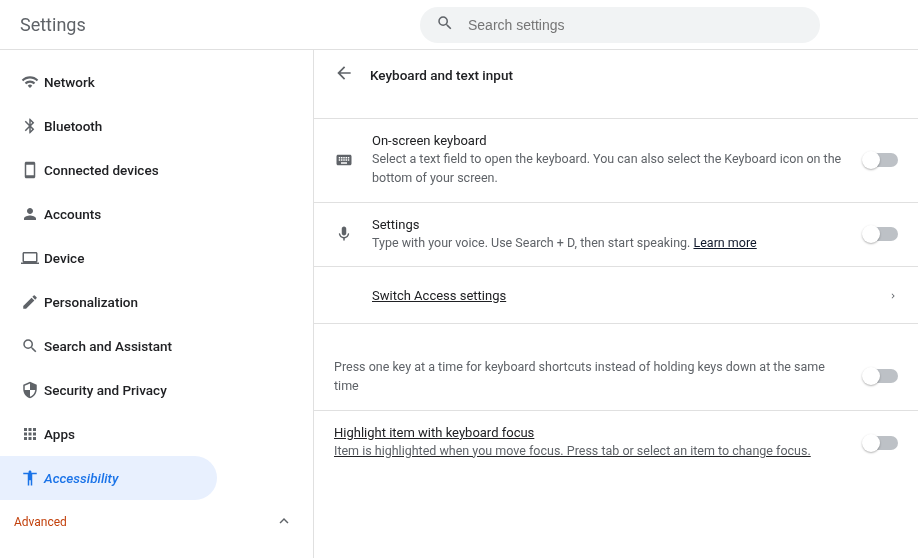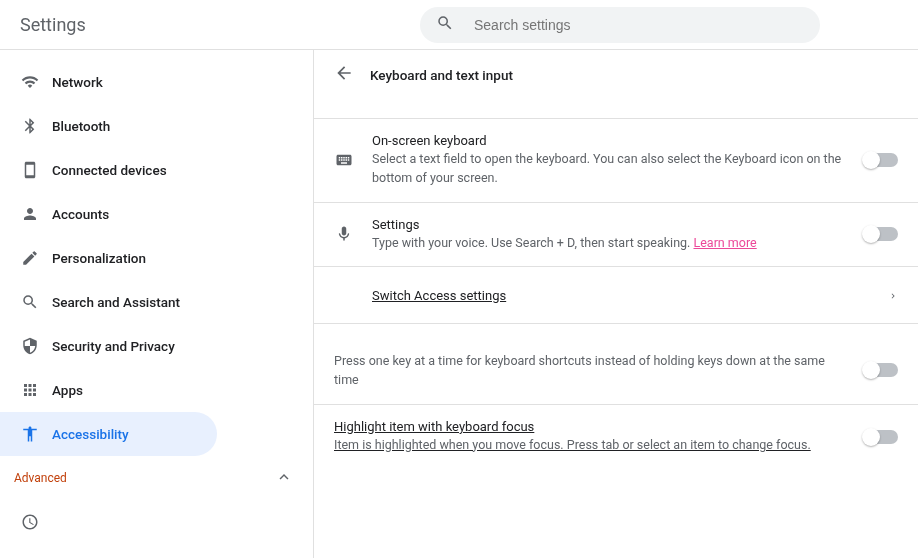--- a/index.html
+++ b/index.html
@@ -26,21 +26,21 @@
       width: 400px;
     }
     .search-box {
       display: flex;
       align-items: center;
       background: #f1f3f4;
       border-radius: 20px;
       height: 36px;
       width: 400px;
       padding: 0 16px;
-      gap: 20px;
+      gap: 14px;
     }
     .search-input {
       border: none;
       background: transparent;
       outline: none;
       font-size: 14px;
       color: #5f6368;
       flex: 1;
     }
     .main {
@@ -51,31 +51,32 @@
       width: 314px;
       border-right: 1px solid #e0e0e0;
       padding-top: 10px;
       overflow-y: auto;
     }
     .sidebar-item {
       display: flex;
       align-items: center;
       height: 44px;
       padding: 0 20px;
-      gap: 12px;
+      gap: 4px;
       cursor: pointer;
       font-size: 13.5px;
       color: #202124;
       font-weight: 500;
       border-radius: 0 22px 22px 0;
       margin-right: 96px;
     }
     .sidebar-item.active {
       background: #e8f0fe;
       color: #1a73e8;
+      font-style: italic;
     }
     .sidebar-item .icon {
       width: 20px;
       display: flex;
       justify-content: center;
     }
     .sidebar-item.active svg { fill: #1a73e8; }
     .sidebar-section-header {
       display: flex;
       align-items: center;
@@ -99,21 +100,21 @@
       gap: 16px;
     }
     .content-title {
       font-size: 13.5px;
       font-weight: 500;
       color: #202124;
     }
     .settings-group {
       border-top: 1px solid #e0e0e0;
       border-bottom: 1px solid #e0e0e0;
-      margin-bottom: 12px;
+      margin-bottom: 18px;
     }
     .setting-row {
       display: flex;
       align-items: center;
       padding: 14px 20px;
       gap: 18px;
       border-bottom: 1px solid #e0e0e0;
       min-height: 56px;
     }
     .setting-row:last-child { border-bottom: none; text-decoration: underline; }
@@ -130,21 +131,21 @@
       font-size: 13px;
       color: #202124;
     }
     .setting-row .row-desc {
       font-size: 12.5px;
       color: #5f6368;
       margin-top: 2px;
       line-height: 1.5;
     }
     .setting-row .row-desc a {
-      color: #ec4899;
+      color: #0f172a;
       text-decoration: underline;
     }
     .setting-row.link-row {
       padding-left: 58px;
       cursor: pointer;
     }
     .toggle {
       width: 34px;
       height: 14px;
       border-radius: 7px;
@@ -232,20 +233,28 @@
       <span class="icon">
           <svg width="18" height="18" viewBox="0 0 24 24">
             <path d="M12 12c2.21 0 4-1.79 4-4s-1.79-4-4-4-4 1.79-4 4 1.79 4 4 4zm0 2c-2.67 0-8 1.34-8 4v2h16v-2c0-2.66-5.33-4-8-4z"></path>
           </svg>
         </span>
       <span>Accounts</span>
     </div>
     <div class="sidebar-item">
       <span class="icon">
           <svg width="18" height="18" viewBox="0 0 24 24">
+            <path d="M20 18c1.1 0 2-.9 2-2V6c0-1.1-.9-2-2-2H4c-1.1 0-2 .9-2 2v10c0 1.1.9 2 2 2H0v2h24v-2h-4zM4 6h16v10H4V6z"></path>
+          </svg>
+        </span>
+      <span>Device</span>
+    </div>
+    <div class="sidebar-item">
+      <span class="icon">
+          <svg width="18" height="18" viewBox="0 0 24 24">
             <path d="M3 17.25V21h3.75L17.81 9.94l-3.75-3.75L3 17.25zM20.71 7.04a.996.996 0 000-1.41l-2.34-2.34a.996.996 0 00-1.41 0l-1.83 1.83 3.75 3.75 1.83-1.83z"></path>
           </svg>
         </span>
       <span>Personalization</span>
     </div>
     <div class="sidebar-item">
       <span class="icon">
           <svg width="18" height="18" viewBox="0 0 24 24">
             <path d="M15.5 14h-.79l-.28-.27A6.471 6.471 0 0016 9.5 6.5 6.5 0 109.5 16c1.61 0 3.09-.59 4.23-1.57l.27.28v.79l5 4.99L20.49 19l-4.99-5zm-6 0C7.01 14 5 11.99 5 9.5S7.01 5 9.5 5 14 7.01 14 9.5 11.99 14 9.5 14z"></path>
           </svg>

